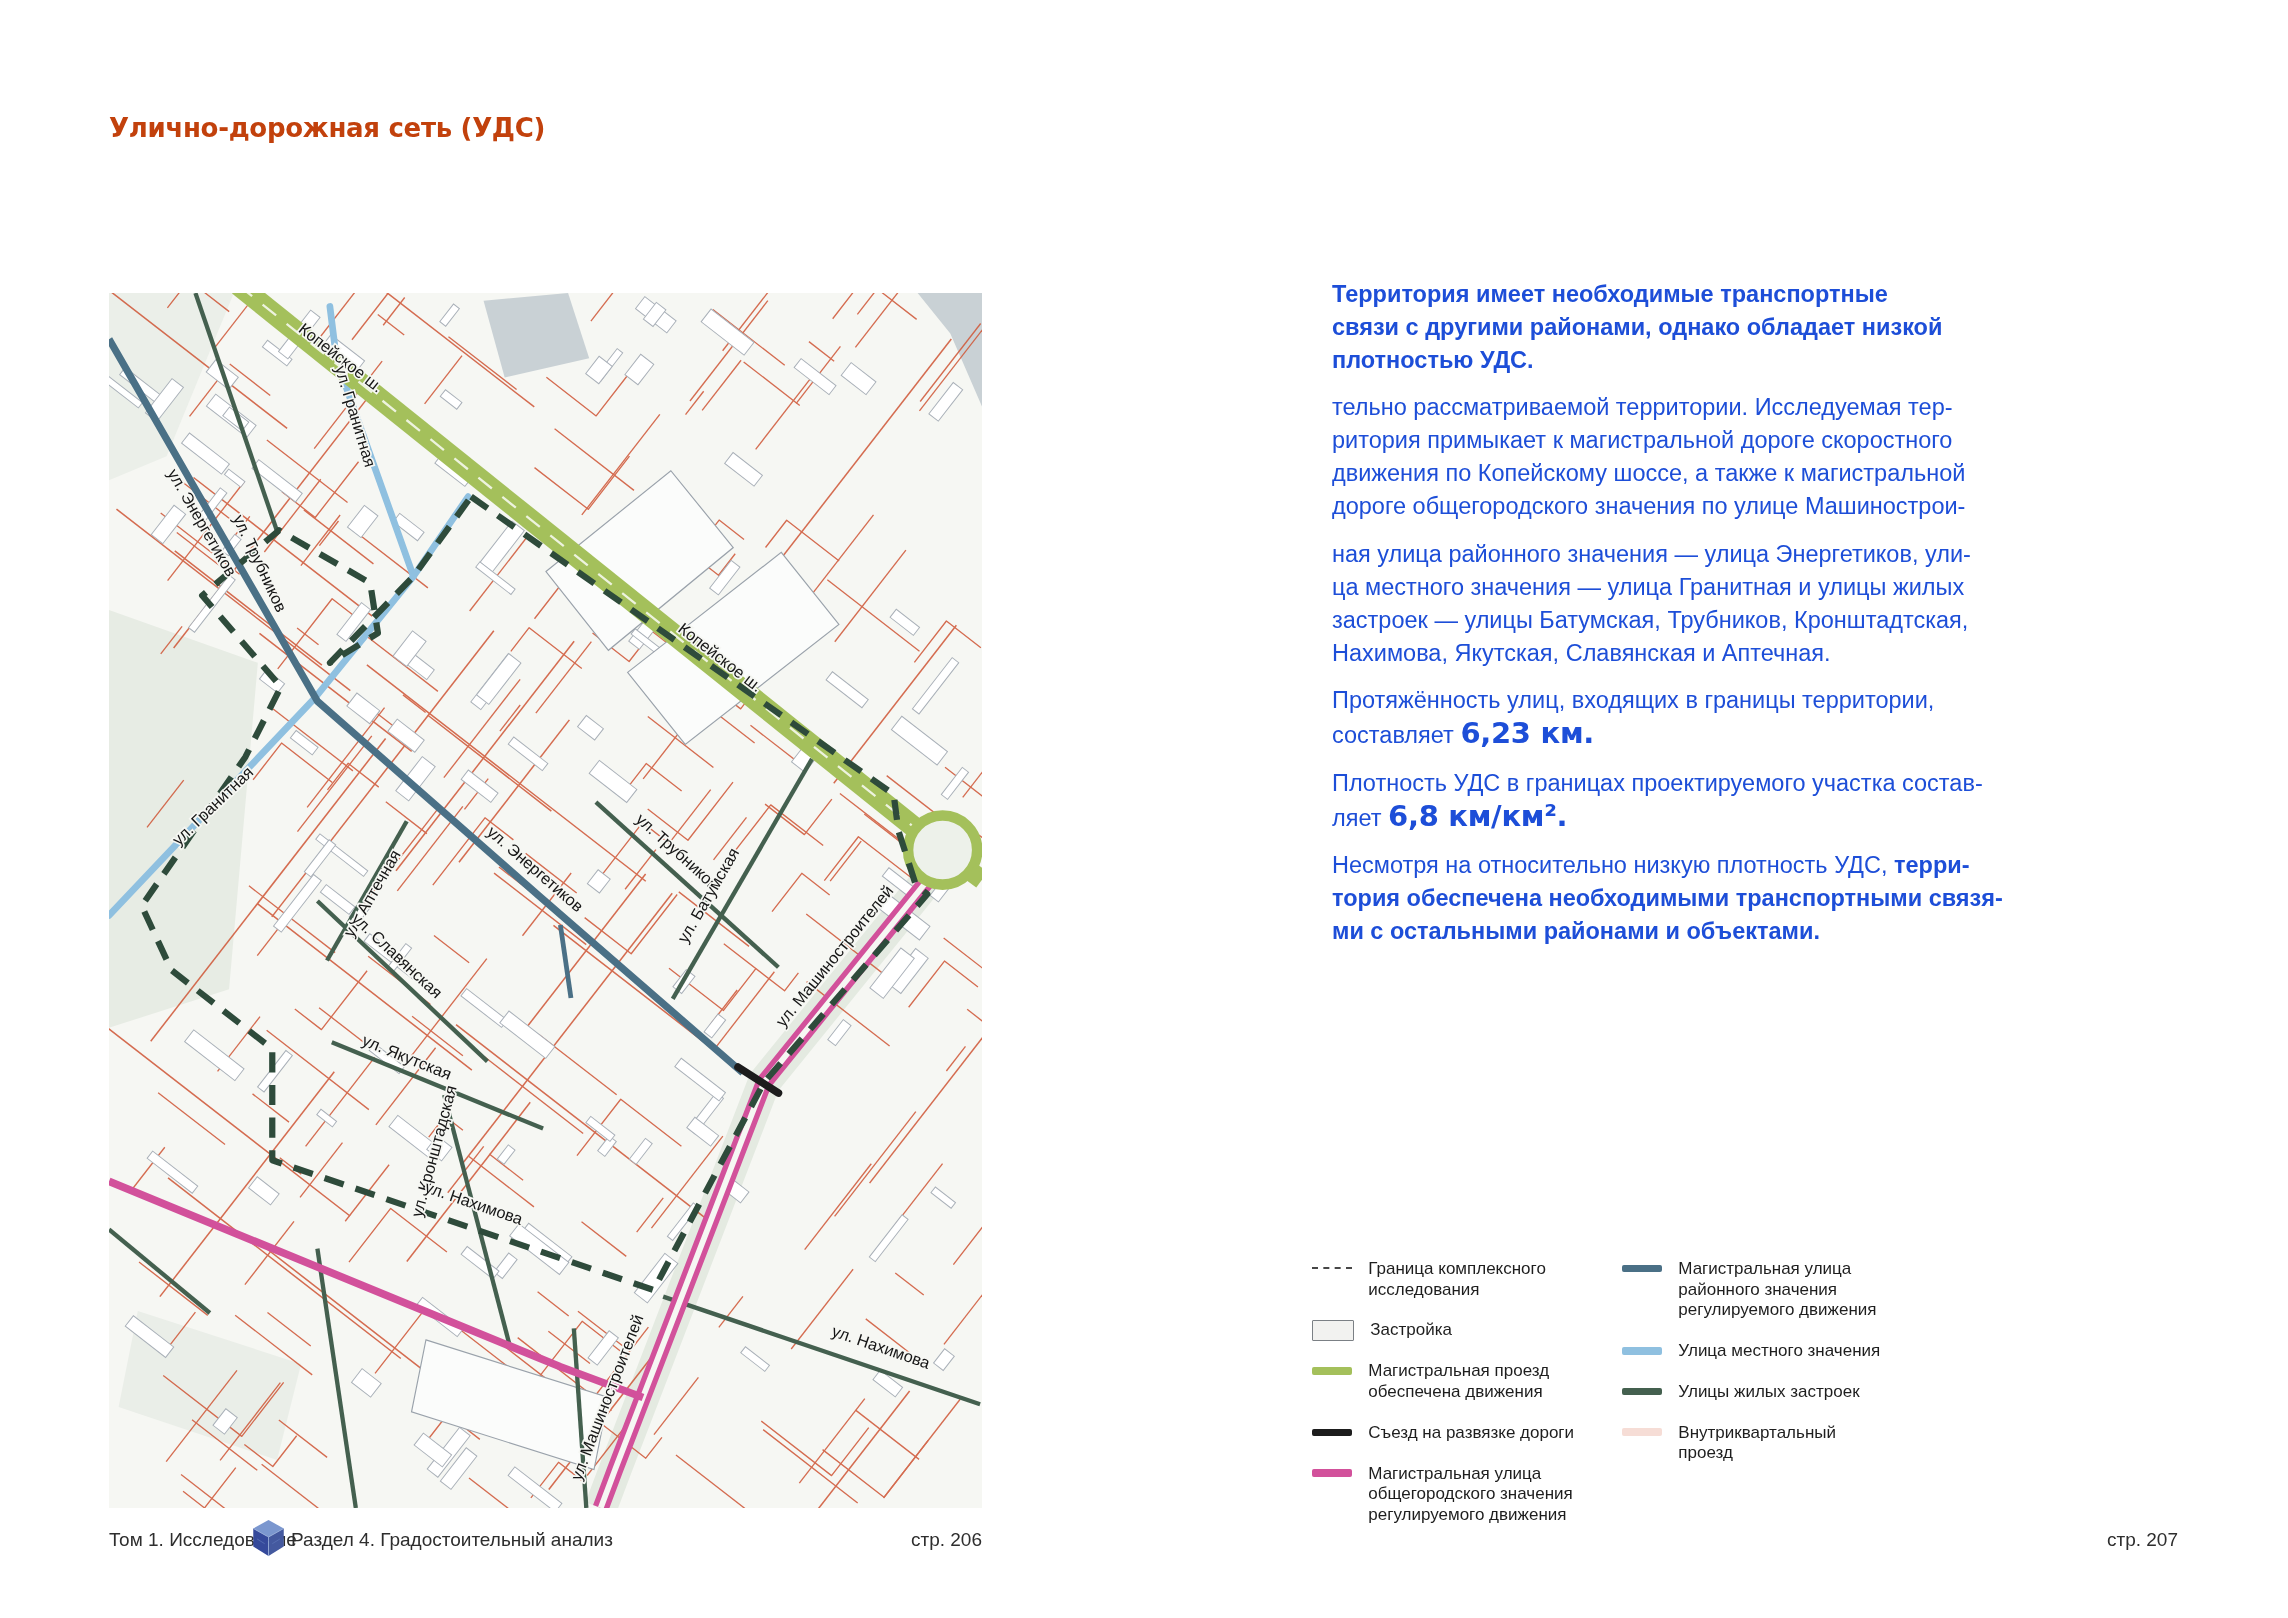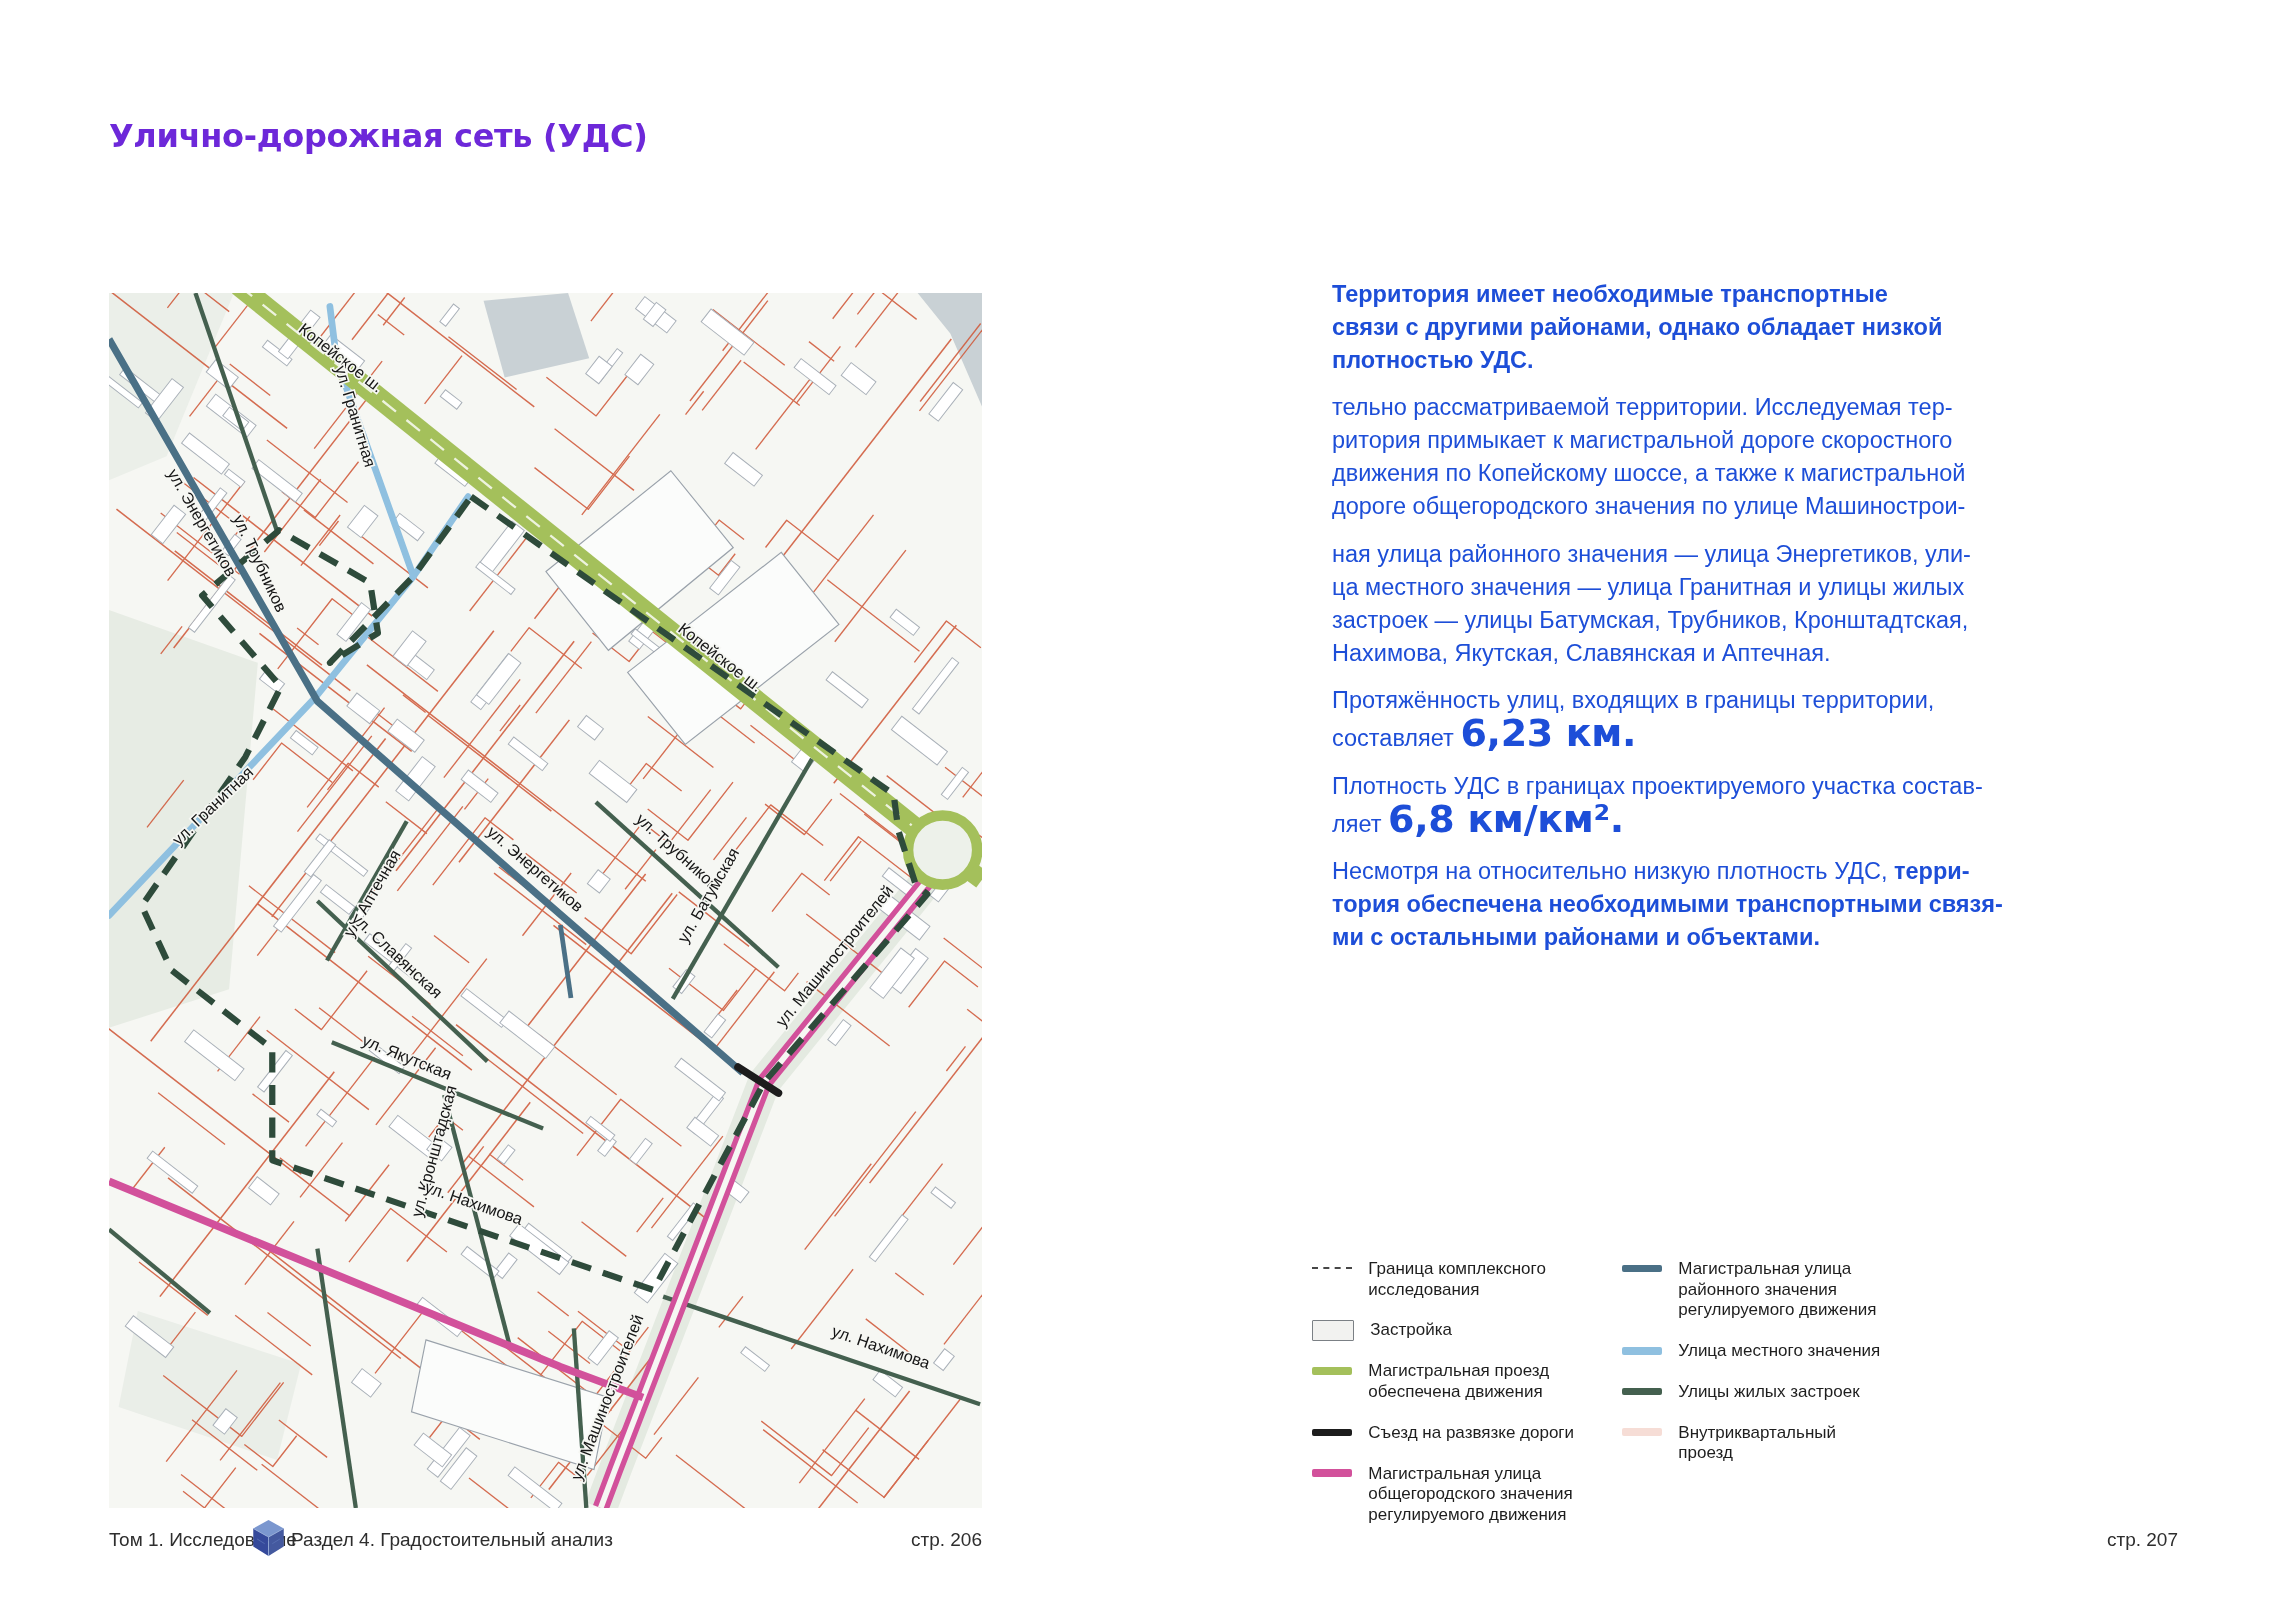--- a/index.html
+++ b/index.html
@@ -3,34 +3,34 @@
 <meta charset="utf-8">
 <style>
   html,body{margin:0;padding:0;}
   body{
     width:2288px;height:1619px;position:relative;background:#ffffff;
     font-family:"Liberation Sans",sans-serif;color:#1f1f1f;overflow:hidden;
   }
   .page-title{
     position:absolute;left:109px;top:96px;
     font-family:"DejaVu Sans",sans-serif;font-weight:bold;
-    font-size:32px;letter-spacing:-0.3px;color:#6d28d9;white-space:nowrap;
+    font-size:26px;letter-spacing:-0.3px;color:#c2410c;white-space:nowrap;
   }
   .map{
     position:absolute;left:109px;top:293px;width:873px;height:1215px;
     background:#f6f7f3;overflow:hidden;
   }
   .map svg{display:block;width:873px;height:1215px;}
   .article{
     position:absolute;left:1332px;top:278px;font-size:23.5px;line-height:33px;color:#1d4ed8;
   }
   .article .para{margin:0 0 14.4px 0;}
   .article .line{white-space:nowrap;}
   .b{font-weight:bold;}
-  .big{font-family:"DejaVu Sans",sans-serif;font-weight:bold;font-size:38px;letter-spacing:-0.3px;}
+  .big{font-family:"DejaVu Sans",sans-serif;font-weight:bold;font-size:29px;letter-spacing:-0.3px;}
   .legend-col{position:absolute;top:1259px;display:flex;flex-direction:column;gap:20px;}
   .legend-col.left{left:1312px;}
   .legend-col.right{left:1622px;}
   .lgd-row{display:flex;gap:16.3px;align-items:flex-start;}
   .lgd-sw{flex:0 0 40px;width:40px;}
   .sw-dash{height:0;border-top:2.9px dashed #474747;margin-top:7.7px;}
   .sw-rect{height:19px;background:#f2f2f0;border:1.9px solid #7b8085;margin-top:0px;border-radius:1px;}
   .sw-line{height:7.7px;border-radius:1.9px;margin-top:5.8px;}
   .lgd-label{font-size:17px;line-height:20.7px;color:#1e1e1e;}
   .lgd-label div{white-space:nowrap;}

